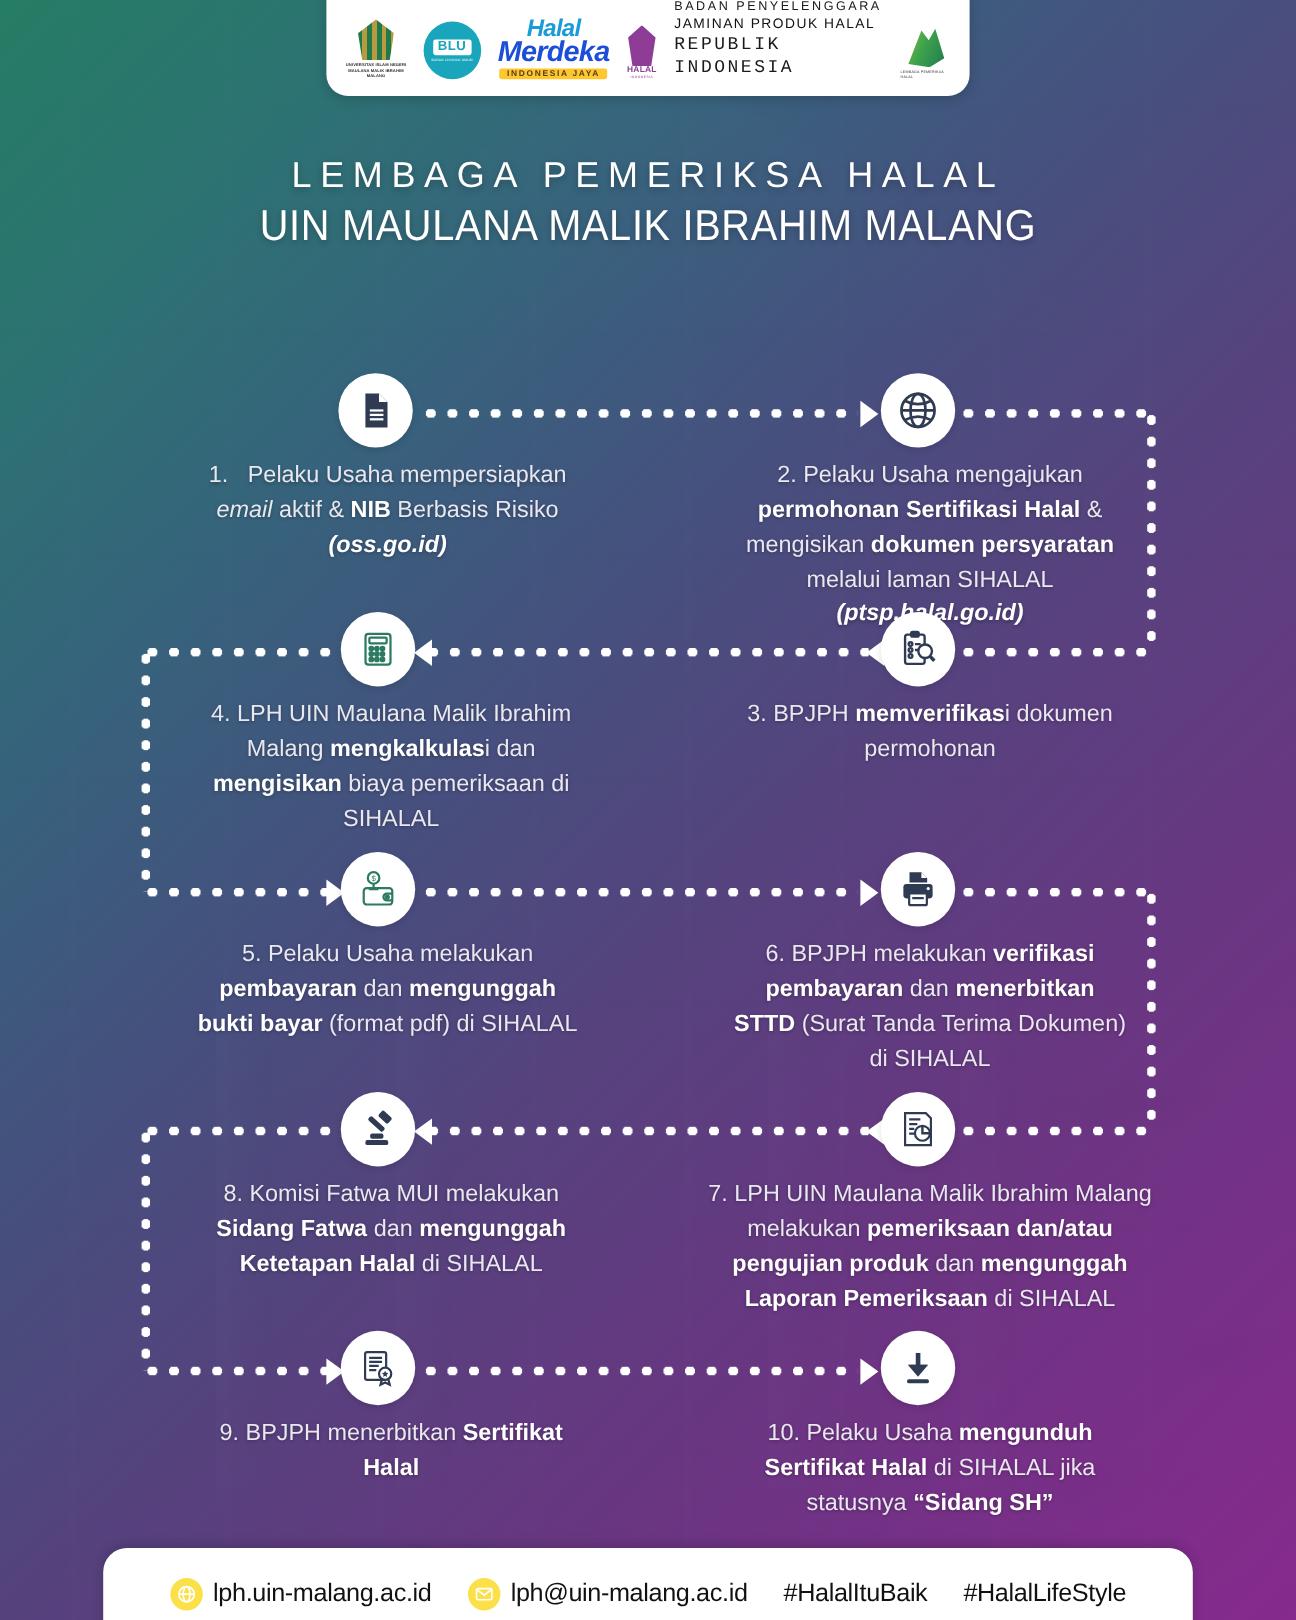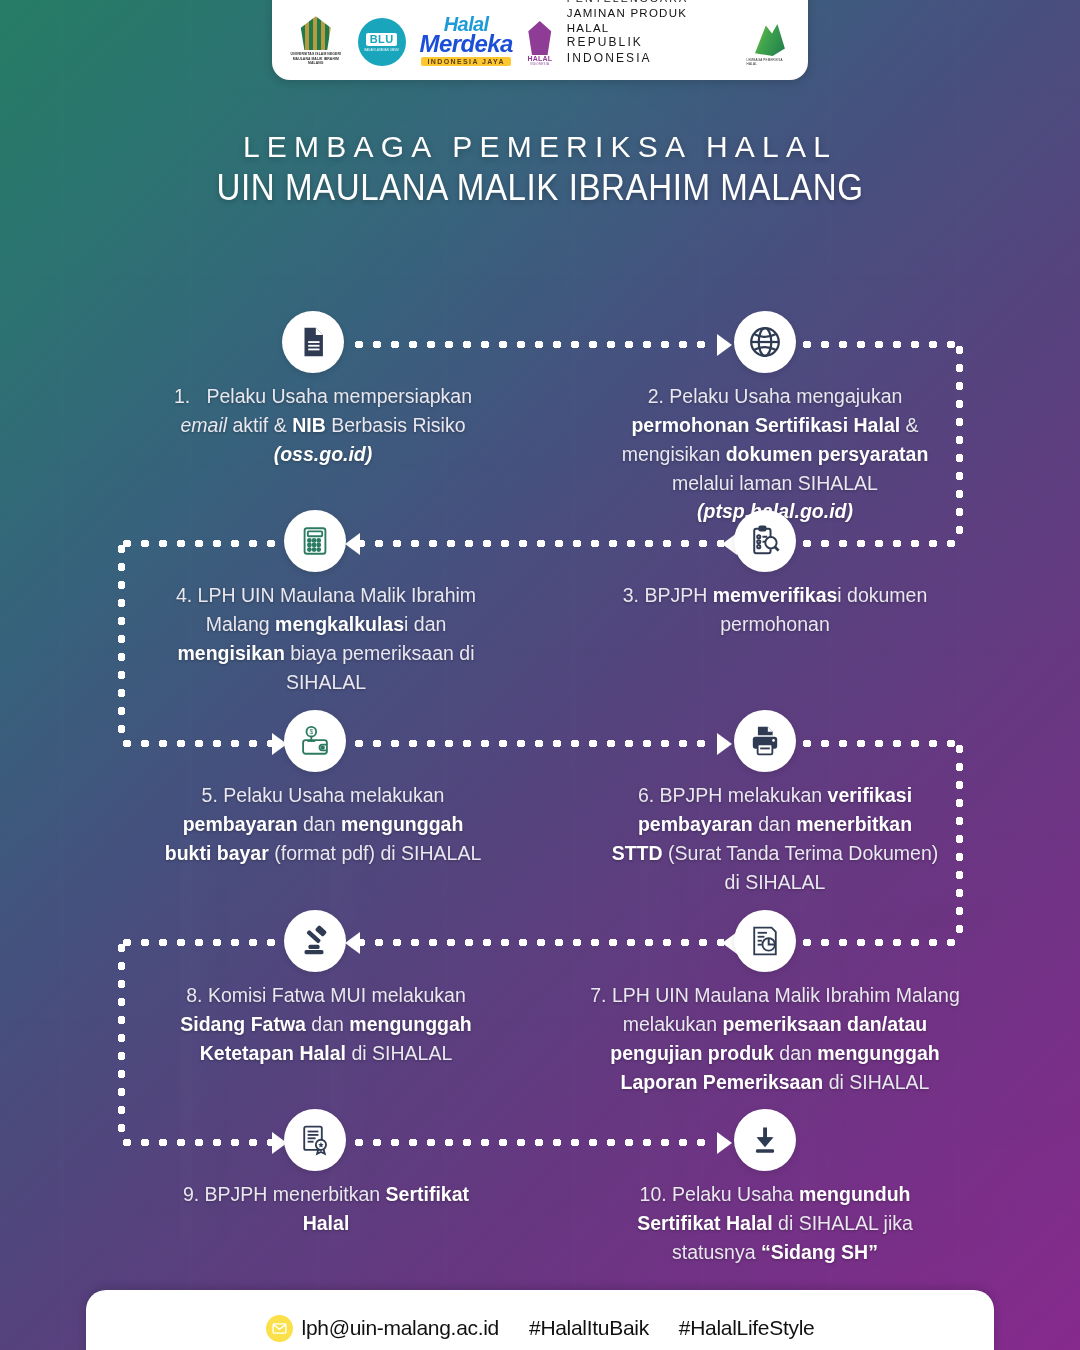--- a/index.html
+++ b/index.html
@@ -142,21 +142,21 @@
     width: 26px; height: 34px;
     background: #8e3c96;
     clip-path: polygon(20% 100%, 6% 30%, 50% 0%, 94% 30%, 80% 100%);
   }
   .logo-halal-txt { font-size: 7px; font-weight: bold; color:#8e3c96; letter-spacing:.2px; }
   .logo-halal-sub { font-size: 2.8px; color:#8e3c96; letter-spacing:.4px; }
 
   .bpjph-text { display:flex; flex-direction:column; justify-content:center; line-height:1.28; }
   .bpjph-l1 { font-size: 10.5px; color:#1a1a1a; letter-spacing: 2.1px; }
   .bpjph-l2 { font-size: 11.5px; color:#111; letter-spacing: 1.25px; font-weight: normal; }
-  .bpjph-l3 { font-size: 12px; color:#1a1a1a; letter-spacing: 2.1px; }
+  .bpjph-l3 { font-size: 15px; color:#1a1a1a; letter-spacing: 2.1px; font-family: Liberation Mono, monospace; }
 
   .logo-lpph-mark {
     width: 34px; height: 34px;
     background:
       linear-gradient(115deg, #8cc63f 0%, #3fa34d 45%, #1f7a4d 100%);
     clip-path: polygon(8% 92%, 40% 10%, 58% 34%, 74% 6%, 96% 78%, 60% 100%);
   }
   .logo-lpph-txt { font-size: 3px; color:#2b2b2b; letter-spacing:.2px; margin-top:2px; }
 
   
@@ -485,20 +485,30 @@
           <rect x="5.2" y="19" width="13.6" height="2.6" rx="1"></rect>
         </svg>
       </div>
       <div class="node-text" style="left:560px; top:1180px; width:430px;">10. Pelaku Usaha <b>mengunduh</b><br><b>Sertifikat Halal</b> di SIHALAL jika<br>statusnya <b>“Sidang SH”</b></div>
     </div>
 
   </div>
 
   <div class="footer">
 
+    <div class="f-item">
+      <div class="f-badge">
+        <svg width="17" height="17" viewBox="0 0 24 24" fill="none" stroke="#ffffff" stroke-width="2">
+          <circle cx="12" cy="12" r="9"></circle>
+          <ellipse cx="12" cy="12" rx="4" ry="9"></ellipse>
+          <line x1="3" y1="12" x2="21" y2="12"></line>
+        </svg>
+      </div>
+      <div class="f-txt">lph.uin-malang.ac.id</div>
+    </div>
 
     <div class="f-item">
       <div class="f-badge">
         <svg width="17" height="17" viewBox="0 0 24 24" fill="none" stroke="#ffffff" stroke-width="2">
           <rect x="3" y="5.5" width="18" height="13" rx="1.6"></rect>
           <path d="M3.6 6.6L12 13.2l8.4-6.6"></path>
         </svg>
       </div>
       <div class="f-txt">lph@uin-malang.ac.id</div>
     </div>

